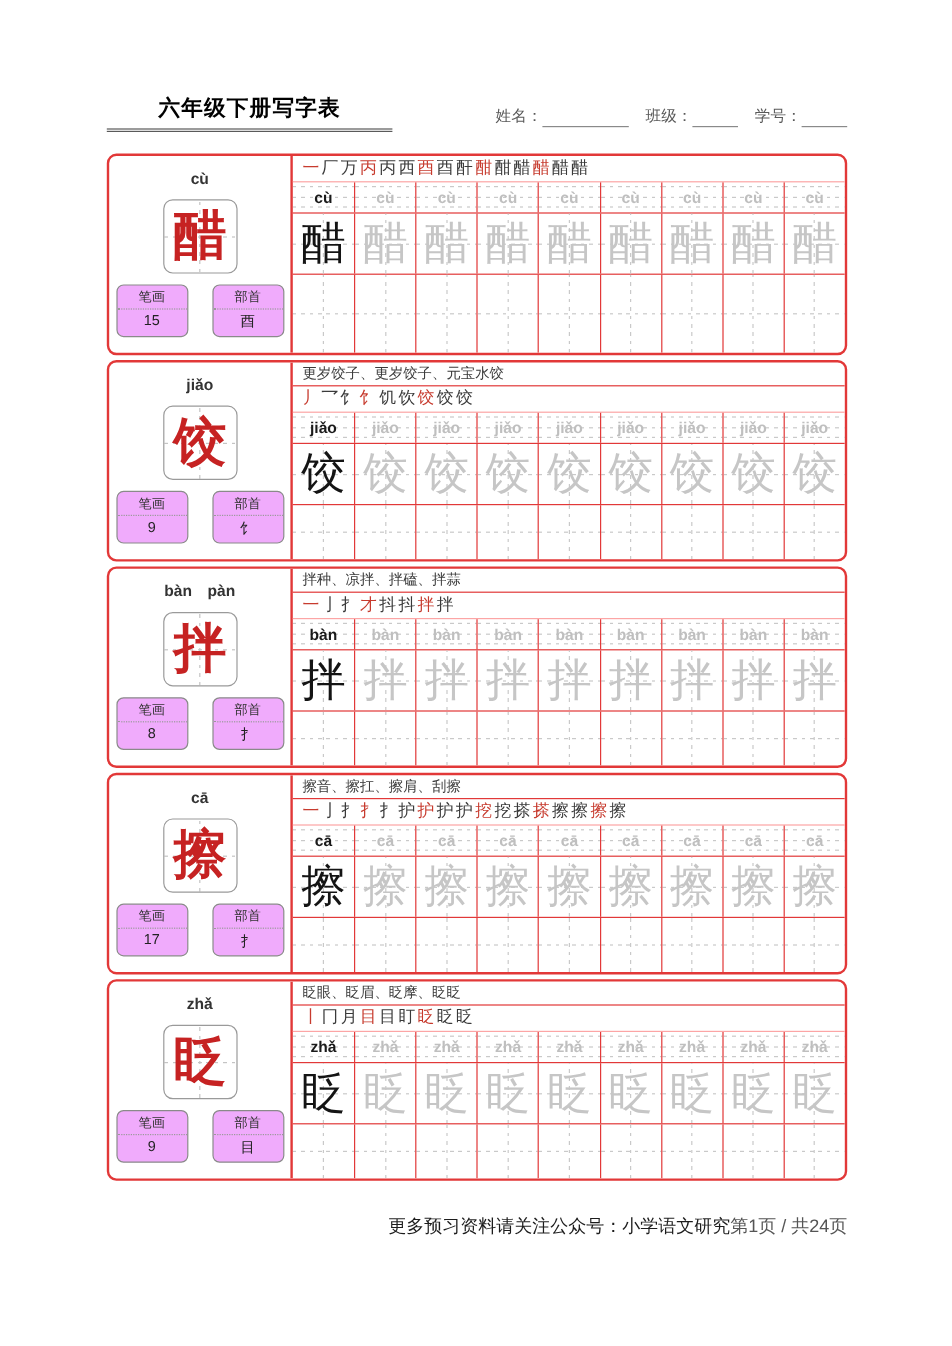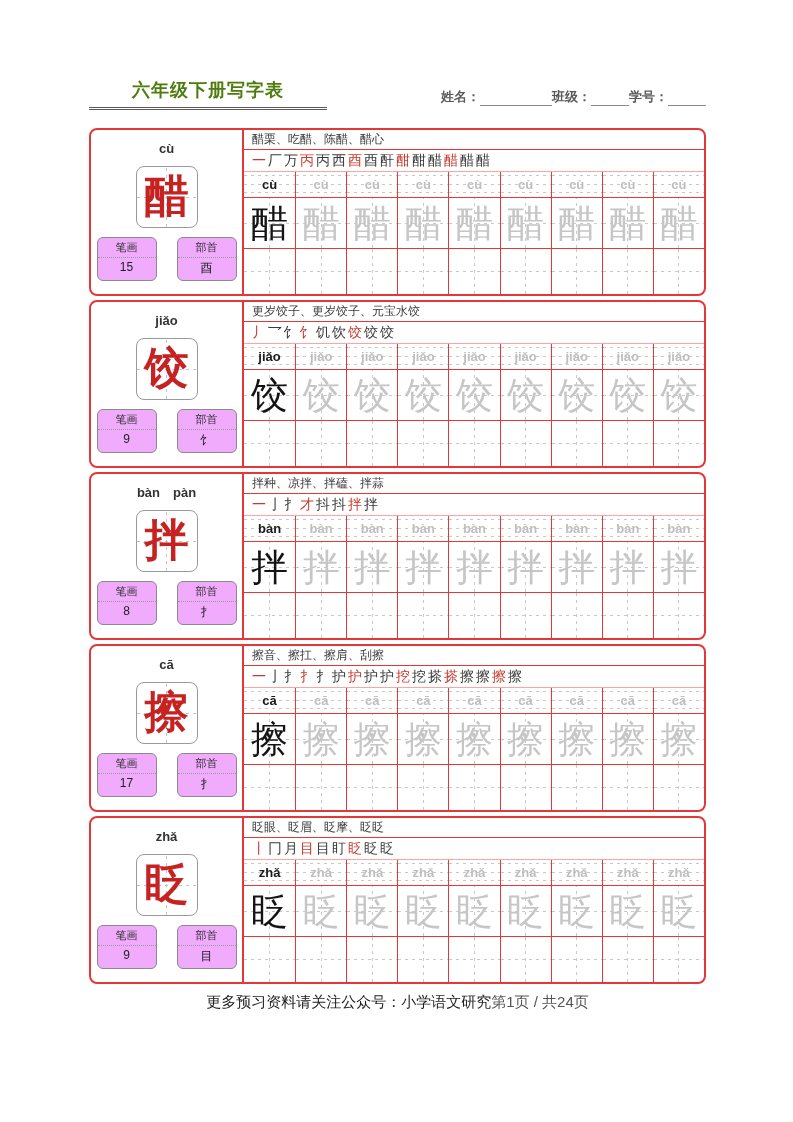--- a/index.html
+++ b/index.html
@@ -8,22 +8,22 @@
     height:1122px;
     font-family:"Liberation Sans", sans-serif;
     color:#333;
     position:relative;
   }
   .page { padding:78px 87px 0 89px; }
 
   
   .hdr { display:flex; align-items:flex-end; justify-content:space-between; margin-bottom:18px; }
   .title-wrap { width:238px; text-align:center; padding-bottom:5px; border-bottom:3px double #5a5a5a; }
-  .title { font-size:18px; font-weight:bold; color:#4d7c0f; letter-spacing:1px; }
-  .fields { display:flex; align-items:flex-end; padding-bottom:4px; font-size:13px; color:#595959;font-weight:bold; }
+  .title { font-size:18px; font-weight:bold; color:#000000; letter-spacing:1px; }
+  .fields { display:flex; align-items:flex-end; gap:14px; padding-bottom:4px; font-size:13px; color:#595959; }
   .field { display:flex; align-items:flex-end; white-space:nowrap; }
   .blank { display:inline-block; border-bottom:1px solid #8a8a8a; height:15px; }
   .blank.w-lg { width:72px; } .blank.w-sm { width:38px; }
 
   
   .card {
     display:flex; height:168px; margin-bottom:4px;
     border:2px solid #e23838; border-radius:8px; overflow:hidden; background:#fff;
   }
   .card-left { width:151px; flex:0 0 151px; display:flex; flex-direction:column; align-items:center; }
@@ -78,21 +78,21 @@
   }
   .ch-cell { display:flex; align-items:center; justify-content:center;
     font-family:"Liberation Serif", serif; font-size:37px; line-height:1; }
   .empty-row { flex:1; }
   .lead { color:#141414; }
   .trace { color:#c6c6c6; }
   .py-cell.lead { color:#1a1a1a; }
   .py-cell.trace { color:#bfbfbf; }
 
   
-  .ftr { display:flex; justify-content:center; align-items:baseline; margin-top:9px; }
+  .ftr { display:flex; justify-content:flex-end; align-items:baseline; margin-top:29px; }
   .ftr-left { font-family:"Liberation Serif", serif; font-size:15px; color:#1c1c1c; }
   .ftr-right { font-size:15px; color:#555; }
 </style>
 </head>
 <body>
 
 <div class="page">
 
   <div class="hdr">
     <div class="title-wrap">
@@ -126,21 +126,20 @@
               <div class="metalabel">笔画</div>
               <div class="metaval">15</div>
             </div>
             <div class="metabox">
               <div class="metalabel">部首</div>
               <div class="metaval">酉</div>
             </div>
           </div>
         </div>
         <div class="card-right">
-          <div class="words-row">醋栗、吃醋、陈醋、醋心</div>
           <div class="so-row"><span>一</span><span>厂</span><span>万</span><span>丙</span><span>丙</span><span>西</span><span>酉</span><span>酉</span><span>酐</span><span>酣</span><span>酣</span><span>醋</span><span>醋</span><span>醋</span><span>醋</span></div>
           <div class="grid py-row">
             <div class="cell py-cell lead">cù</div>
             <div class="cell py-cell trace">cù</div>
             <div class="cell py-cell trace">cù</div>
             <div class="cell py-cell trace">cù</div>
             <div class="cell py-cell trace">cù</div>
             <div class="cell py-cell trace">cù</div>
             <div class="cell py-cell trace">cù</div>
             <div class="cell py-cell trace">cù</div>

